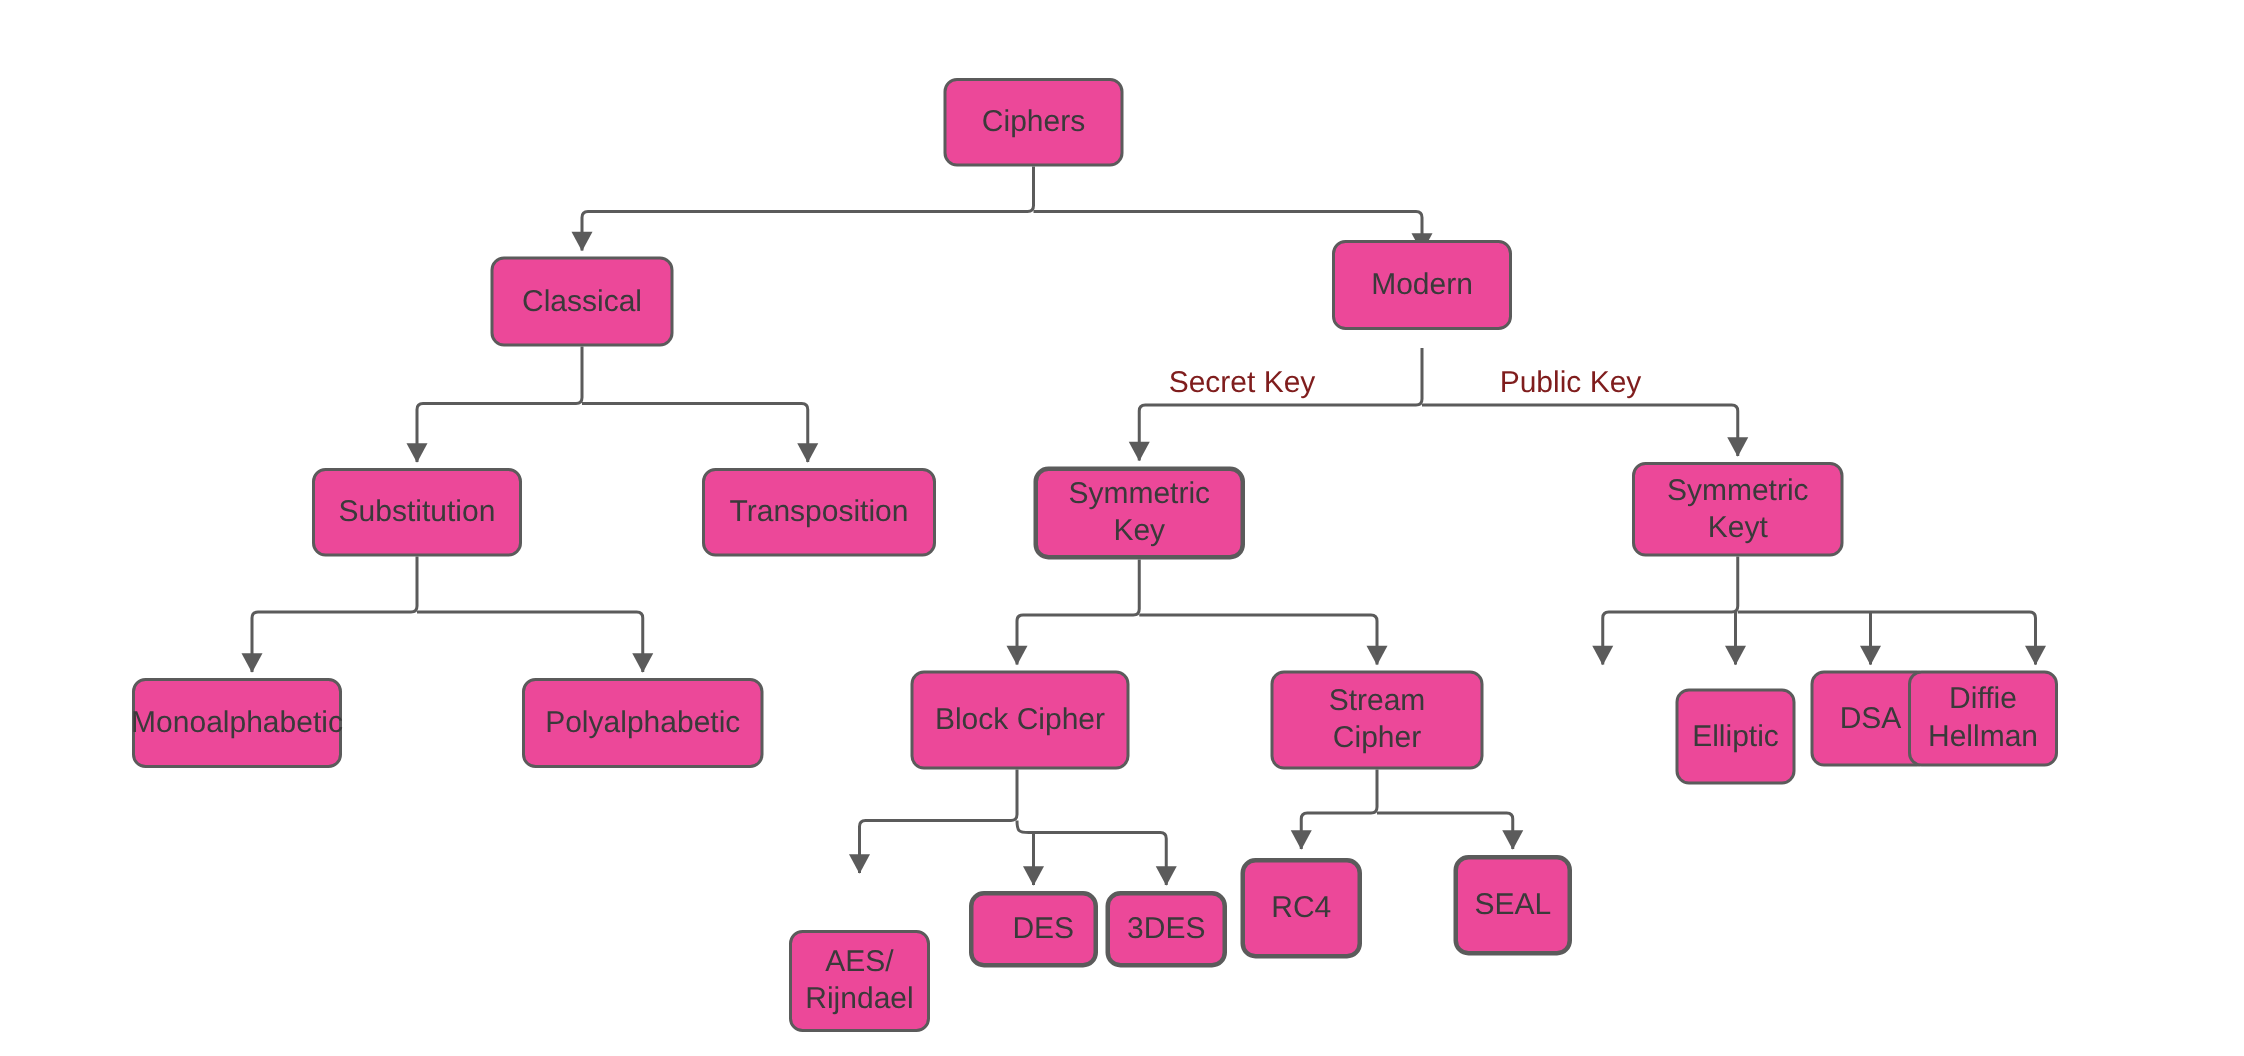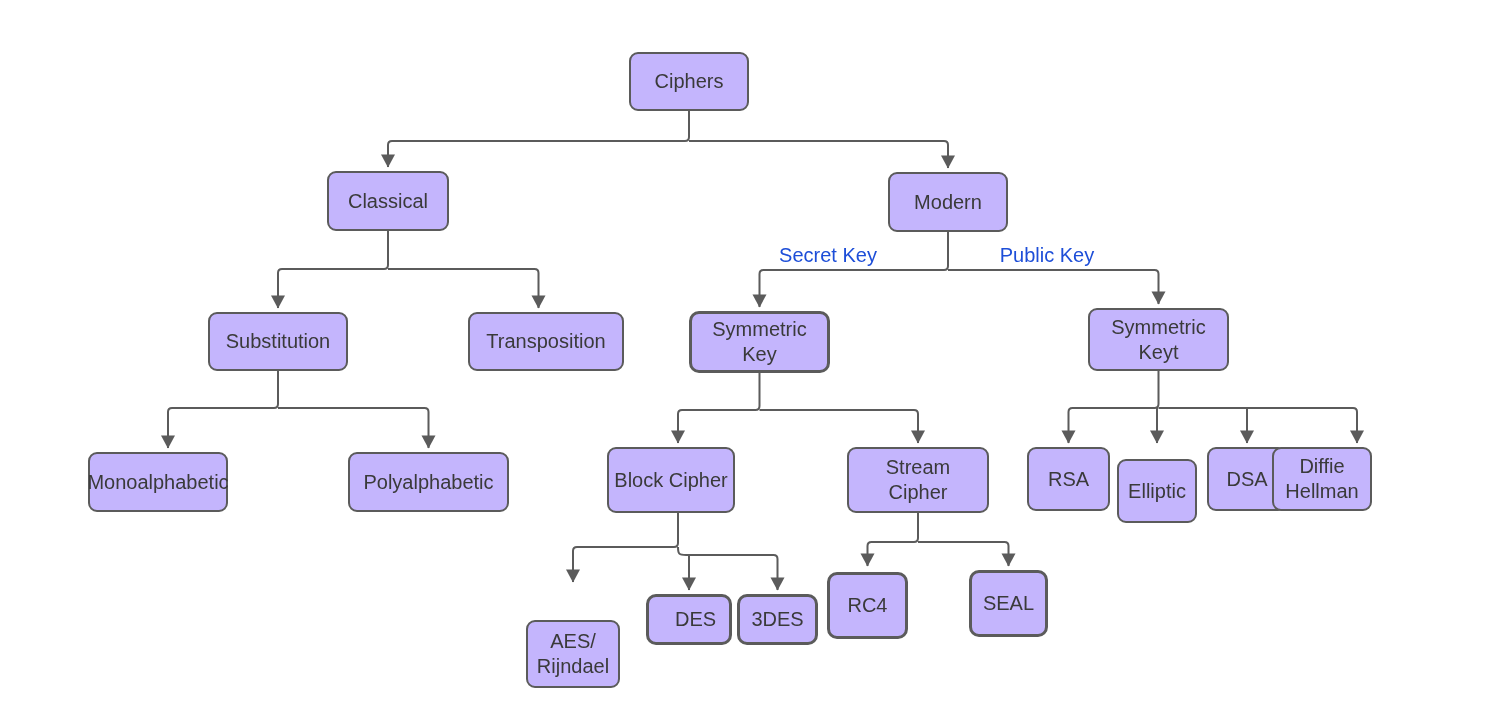--- a/index.html
+++ b/index.html
@@ -20,42 +20,42 @@
     left: 0;
     top: 0;
     width: 1496px;
     height: 704px;
   }
   .node {
     position: absolute;
     box-sizing: border-box;
     border: 2px solid #5b5b5b;
     border-radius: 9px;
-    background: #c4b5fd;
+    background: #ec4899;
     display: flex;
     align-items: center;
     justify-content: center;
     text-align: center;
     font-size: 20px;
     line-height: 1.25;
     color: #3a3a3a;
     padding: 2px 4px;
   }
   .node.thick {
     border-width: 3px;
     border-radius: 10px;
   }
   .node.narrowpad {
     padding: 2px 14px;
   }
   .edge-label {
     position: absolute;
     transform: translateX(-50%);
     font-size: 20px;
-    color: #1d4ed8;
+    color: #7f1d1d;
     white-space: nowrap;
   }
   path.edge {
     stroke: #5b5b5b;
     stroke-width: 2;
     fill: none;
   }
 </style>
 </head>
 <body>
@@ -96,32 +96,31 @@
     <path class="edge" d="M 1157 408 V 443" marker-end="url(#arrow)"></path>
     <path class="edge" d="M 1247 408 V 443" marker-end="url(#arrow)"></path>
   </svg>
 
   <div class="edge-label" style="left:828px; top:244px;">Secret Key</div>
   <div class="edge-label" style="left:1047px; top:244px;">Public Key</div>
 
   <div class="node" style="left:629px; top:52px;  width:120px; height:59px;">Ciphers</div>
 
   <div class="node" style="left:327px; top:171px; width:122px; height:60px;">Classical</div>
-  <div class="node" style="left:888px; top:172px; width:120px; height:60px;">Modern</div>
+  <div class="node" style="left:888px; top:160px; width:120px; height:60px;">Modern</div>
 
   <div class="node" style="left:208px; top:312px; width:140px; height:59px;">Substitution</div>
   <div class="node" style="left:468px; top:312px; width:156px; height:59px;">Transposition</div>
   <div class="node thick" style="left:689px; top:311px; width:141px; height:62px;">Symmetric Key</div>
   <div class="node" style="left:1088px; top:308px; width:141px; height:63px;">Symmetric Keyt</div>
 
   <div class="node" style="left:88px;  top:452px; width:140px; height:60px;">Monoalphabetic</div>
   <div class="node" style="left:348px; top:452px; width:161px; height:60px;">Polyalphabetic</div>
-  <div class="node" style="left:607px; top:447px; width:128px; height:66px;">Block Cipher</div>
+  <div class="node" style="left:607px; top:447px; width:146px; height:66px;">Block Cipher</div>
   <div class="node narrowpad" style="left:847px; top:447px; width:142px; height:66px;">Stream Cipher</div>
-  <div class="node" style="left:1027px; top:447px; width:83px; height:64px;">RSA</div>
   <div class="node" style="left:1117px; top:447px; width:80px; height:64px;margin-top:12px;">Elliptic</div>
   <div class="node" style="left:1207px; top:447px; width:80px; height:64px;">DSA</div>
   <div class="node" style="left:1272px; top:447px; width:100px; height:64px;">Diffie Hellman</div>
 
   <div class="node" style="left:526px; top:620px; width:94px; height:68px;">AES/ Rijndael</div>
   <div class="node thick" style="left:646px; top:594px; width:86px; height:51px;padding-left:17px;">DES</div>
   <div class="node thick" style="left:737px; top:594px; width:81px; height:51px;">3DES</div>
   <div class="node thick" style="left:827px; top:572px; width:81px; height:67px;">RC4</div>
   <div class="node thick" style="left:969px; top:570px; width:79px; height:67px;">SEAL</div>
 

